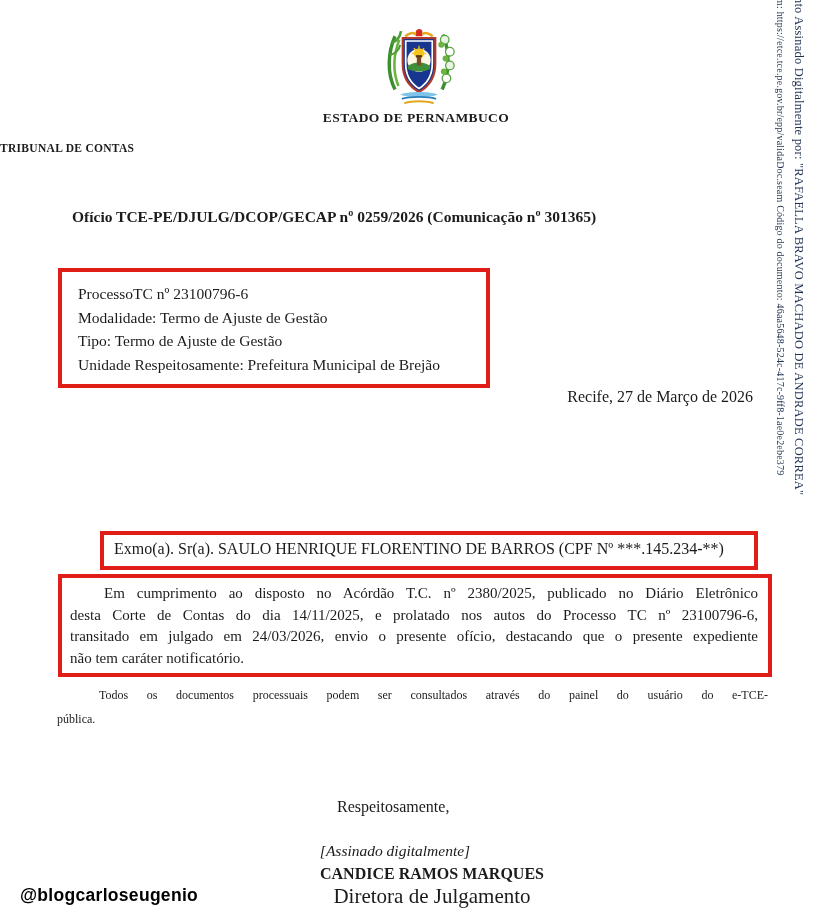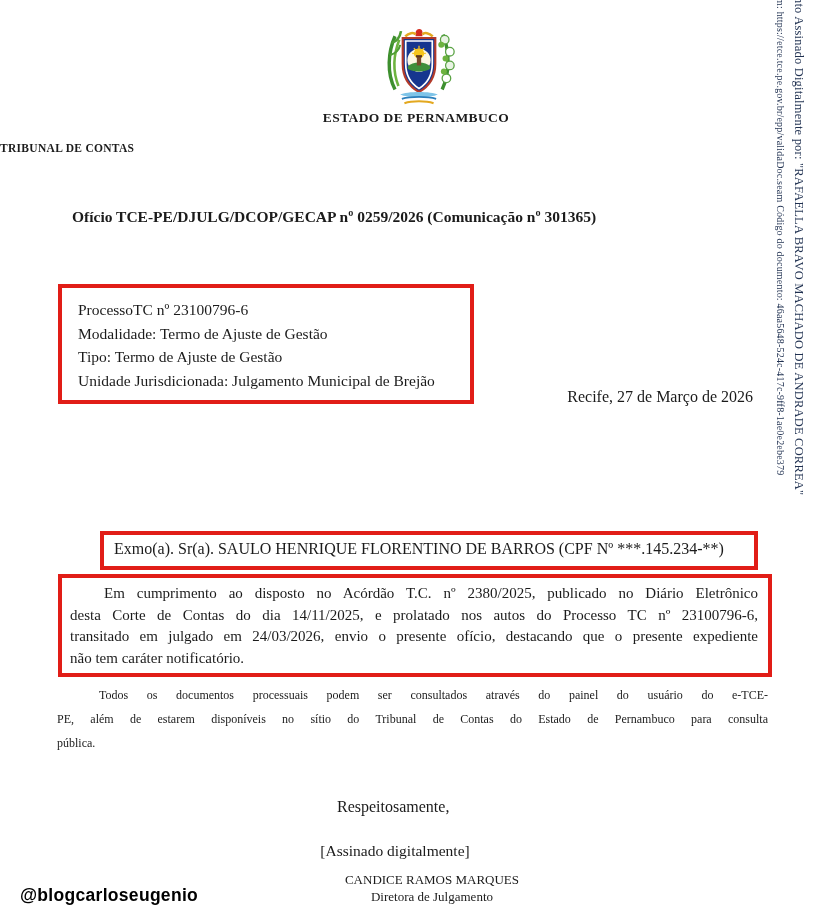--- a/index.html
+++ b/index.html
@@ -11,41 +11,41 @@
   
   #crest{left:376px;top:26px;width:86px;height:84px;}
   #hdr-estado{left:0;top:110px;width:832px;text-align:center;font-size:13.5px;font-weight:bold;letter-spacing:.4px;}
   #hdr-tribunal{left:0;top:142px;width:832px;text-align:left;font-size:11.5px;font-weight:bold;letter-spacing:.3px;}
 
   
   #oficio-title{left:72px;top:208px;font-size:15.5px;font-weight:bold;}
 
   
   .redbox{border:4px solid var(--red);}
-  #box-process{left:58px;top:284px;width:392px;height:102px;padding:10px 0 0 16px;
+  #box-process{left:58px;top:268px;width:392px;height:102px;padding:10px 16px 0 16px;
                font-size:15.5px;line-height:23.5px;}
   #box-recipient{left:100px;top:531px;width:640px;height:26px;padding:5px 0 0 10px;font-size:16px;}
   #box-paragraph{left:58px;top:574px;width:688px;height:82px;padding:5px 10px 8px 8px;
                  font-size:15px;line-height:21.5px;}
 
   #date-line{left:0;top:388px;width:753px;text-align:right;font-size:16px;}
 
   
   .jline{text-align:justify;text-align-last:justify;white-space:normal;}
   .jlast{text-align:right;text-align-last:left;}
   #para2{left:57px;top:683px;width:711px;font-size:12px;line-height:24px;}
   .ind34{text-indent:34px;}
   .ind42{text-indent:42px;}
 
   #closing{left:337px;top:798px;font-size:16px;}
 
   #sig-block{left:262px;top:842px;width:340px;text-align:center;}
-  #sig-digital{font-size:15.5px;transform:translateX(-37px);}
-  #sig-name{font-size:13px;font-weight:normal;margin-top:12px;}
-  #sig-role{font-size:13px;margin-top:1px;}
+  #sig-digital{font-size:15.5px;transform:translateX(-37px);font-style:italic;}
+  #sig-name{font-size:16px;font-weight:bold;margin-top:5px;}
+  #sig-role{font-size:21px;margin-top:1px;}
 
   
   .vside{writing-mode:vertical-rl;text-orientation:mixed;color:var(--sidenavy);
          white-space:nowrap;letter-spacing:.2px;}
   #side-signer{left:791px;top:-3px;font-size:12.5px;}
   #side-valid{left:775px;top:-2px;font-size:10px;}
 
   #watermark{left:20px;top:885px;font-family:"Liberation Sans","DejaVu Sans",sans-serif;
              font-weight:bold;font-size:17.5px;color:#000;letter-spacing:.3px;}
 </style>
@@ -99,39 +99,38 @@
 
   <div class="abs" id="hdr-estado">ESTADO DE PERNAMBUCO</div>
   <div class="abs" id="hdr-tribunal">TRIBUNAL DE CONTAS</div>
 
   <div class="abs" id="oficio-title">Ofício TCE-PE/DJULG/DCOP/GECAP nº 0259/2026 (Comunicação nº 301365)</div>
 
   <div class="abs redbox" id="box-process">
     <div>ProcessoTC nº 23100796-6</div>
     <div>Modalidade: Termo de Ajuste de Gestão</div>
     <div>Tipo: Termo de Ajuste de Gestão</div>
-    <div>Unidade Jurisdicionada: Julgamento Municipal de Brejão</div>
+    <div>Unidade Respeitosamente: Prefeitura Municipal de Brejão</div>
   </div>
 
   <div class="abs" id="date-line">Recife, 27 de Março de 2026</div>
 
   <div class="abs redbox" id="box-recipient">
     <span>Exmo(a). Sr(a).  SAULO HENRIQUE FLORENTINO DE BARROS (CPF Nº ***.145.234-**)</span>
   </div>
 
   <div class="abs redbox" id="box-paragraph">
     <div class="jline ind34">Em cumprimento ao disposto no Acórdão T.C. nº 2380/2025, publicado no Diário Eletrônico</div>
     <div class="jline">desta Corte de Contas do dia 14/11/2025, e prolatado nos autos do Processo TC nº 23100796-6,</div>
     <div class="jline">transitado em julgado em 24/03/2026,  envio o presente ofício, destacando que o presente expediente</div>
     <div class="jlast">não tem caráter notificatório.</div>
   </div>
 
   <div class="abs" id="para2">
     <div class="jline ind42">Todos os documentos processuais podem ser consultados através do painel do usuário do e-TCE-</div>
-    <div class="jline">PE, além de estarem disponíveis no sítio do Tribunal de Contas do Estado de Pernambuco para consulta</div>
     <div class="jlast">pública.</div>
   </div>
 
   <div class="abs" id="closing">Respeitosamente,</div>
 
   <div class="abs" id="sig-block">
     <div id="sig-digital">[Assinado digitalmente]</div>
     <div id="sig-name">CANDICE RAMOS MARQUES</div>
     <div id="sig-role">Diretora de Julgamento</div>
   </div>

